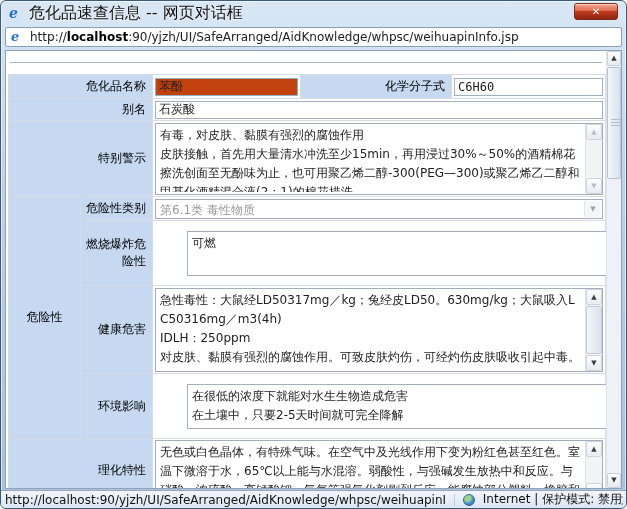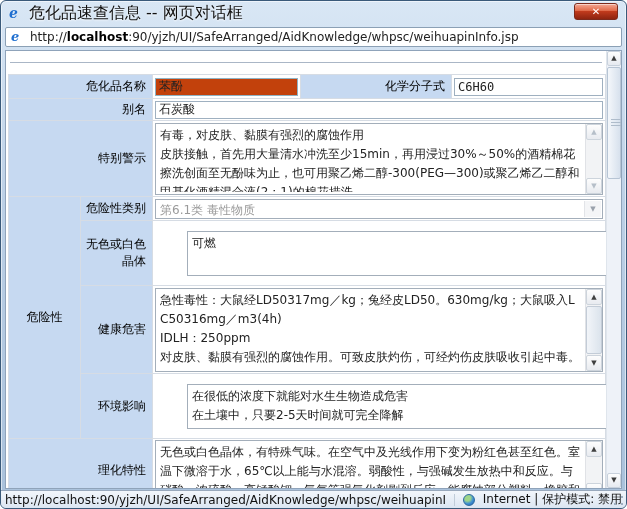--- a/index.html
+++ b/index.html
@@ -213,21 +213,21 @@
           <td class="lbl">危险性类别</td>
           <td class="val" colspan="3">
             <div class="sel">
               <span class="sel-txt">第6.1类 毒性物质</span>
               <span class="sel-arrow">▼</span>
             </div>
           </td>
         </tr>
 
         <tr style="height:65px">
-          <td class="lbl">无色或白色晶体</td>
+          <td class="lbl">燃烧爆炸危险性</td>
           <td class="val" colspan="3">
             <div class="tbox h65">
               <div class="tb-text">可燃</div>
               <div class="vsb off">
                 <div class="btn up">▲</div>
                 <div class="btn dn">▼</div>
               </div>
             </div>
           </td>
         </tr>

